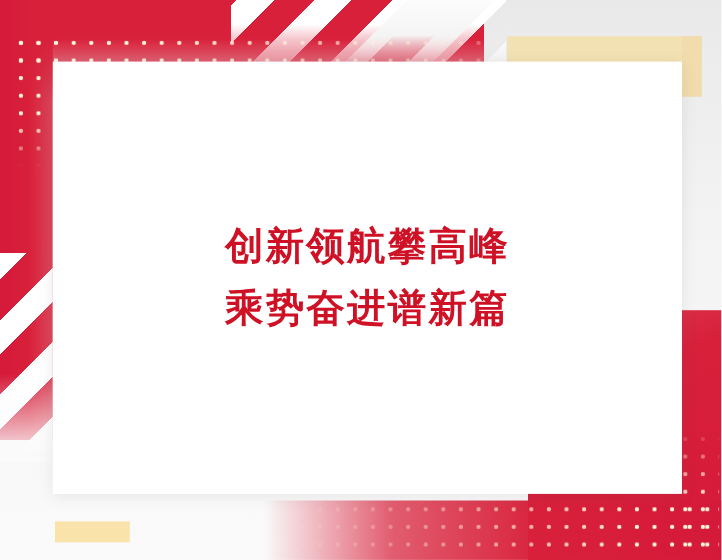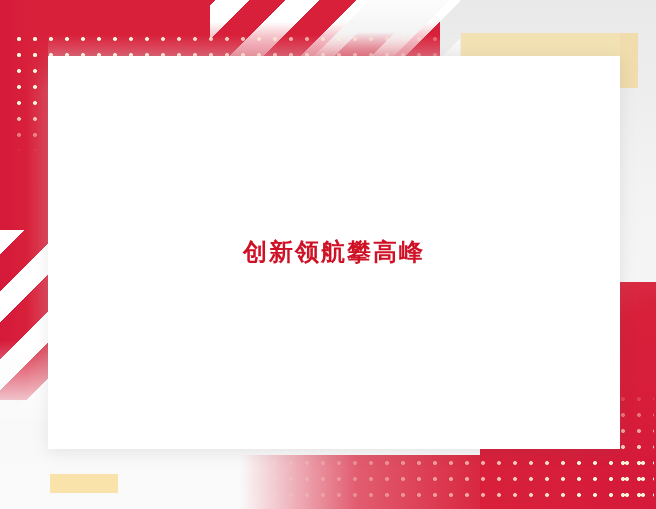--- a/index.html
+++ b/index.html
@@ -191,21 +191,21 @@
     bottom: 0;
     display: flex;
     flex-direction: column;
     align-items: center;
     justify-content: center;
   }
 
   .title-line {
     color: #cf1126;
     font-weight: 700;
-    font-size: 24px;
+    font-size: 35px;
     letter-spacing: 2px;
     line-height: 1.62;
     text-align: center;
     white-space: nowrap;
     font-family: "DejaVu Sans", "Liberation Sans", sans-serif;
   }
 </style>
 </head>
 <body>
 
@@ -227,16 +227,17 @@
   <div class="dotgrid dots-bottom"></div>
   <div class="dotgrid dots-right"></div>
 
   <div class="cream-bracket-h"></div>
   <div class="cream-bracket-v"></div>
   <div class="cream-tab"></div>
 
   <div class="card">
     <div class="card-body">
       <div class="title-line">创新领航攀高峰</div>
+      <div class="title-line">乘势奋进谱新篇</div>
     </div>
   </div>
 
 </div>
 
 </body></html>

